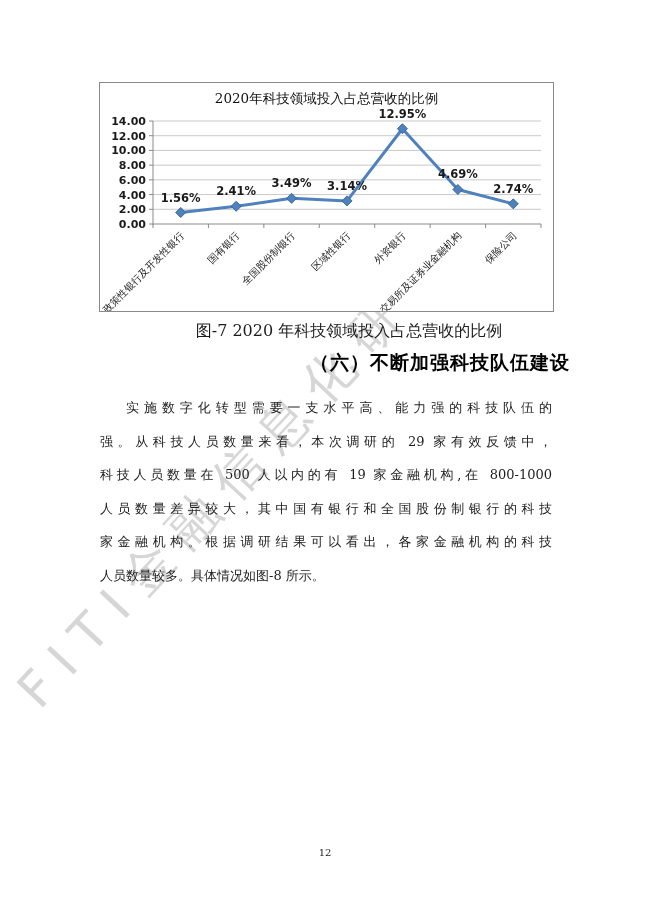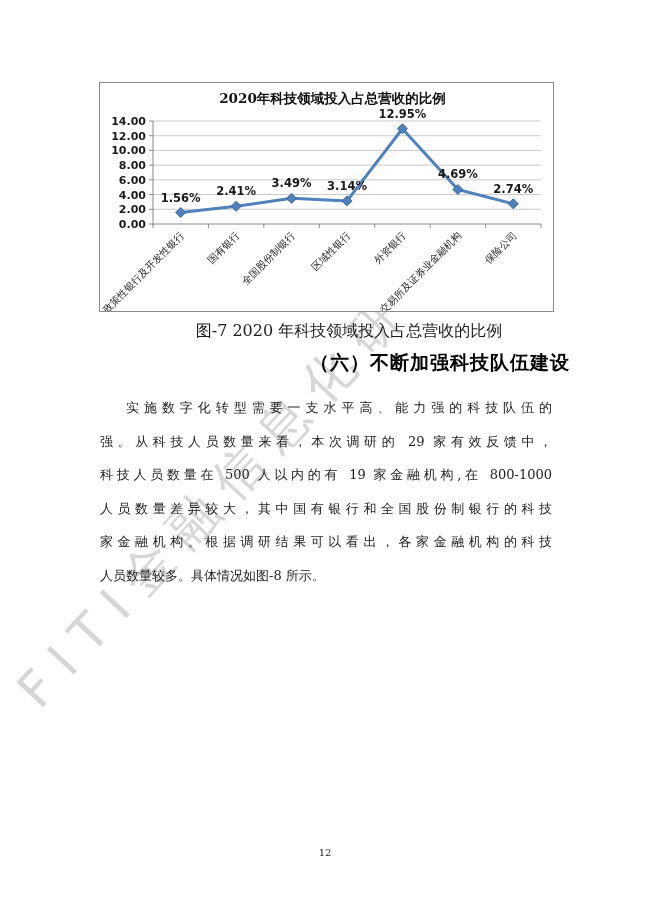--- a/index.html
+++ b/index.html
@@ -14,23 +14,23 @@
     font-family:"DejaVu Sans","Liberation Sans",sans-serif;
     font-size:50px; letter-spacing:16px; color:#d6d6d6; white-space:nowrap;
     z-index:0; user-select:none;
   }
   
   .chart-box{
     position:absolute; left:99px; top:82px; width:453px; height:228px;
     border:1px solid #8a8a8a; background:#ffffff; z-index:1;
   }
   .chart-title{
-    position:absolute; left:6px; top:7px; width:100%; text-align:center;
+    position:absolute; left:0; top:7px; width:100%; text-align:center;
     font-family:"DejaVu Serif","Liberation Serif",serif;
-    font-size:13.5px; font-weight:bold; color:#111;
+    font-size:13.5px; font-weight:normal; color:#111;
   }
   .chart-svg{position:absolute; left:0; top:0;}
   .chart-svg text{font-family:"DejaVu Sans","Liberation Sans",sans-serif; fill:#1a1a1a;}
   .chart-svg .ytick{font-size:11px; font-weight:600;}
   .chart-svg .dlabel{font-size:11.5px; font-weight:600;}
   .chart-svg .xcat{font-size:10px;}
   
   .caption{
     position:absolute; left:14px; top:321px; width:100%; text-align:center;
     font-size:16px; z-index:1;margin-left:10px;

